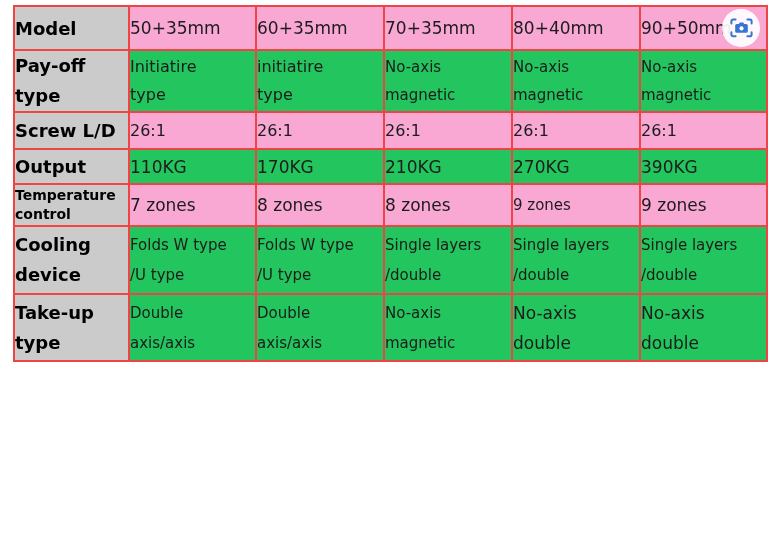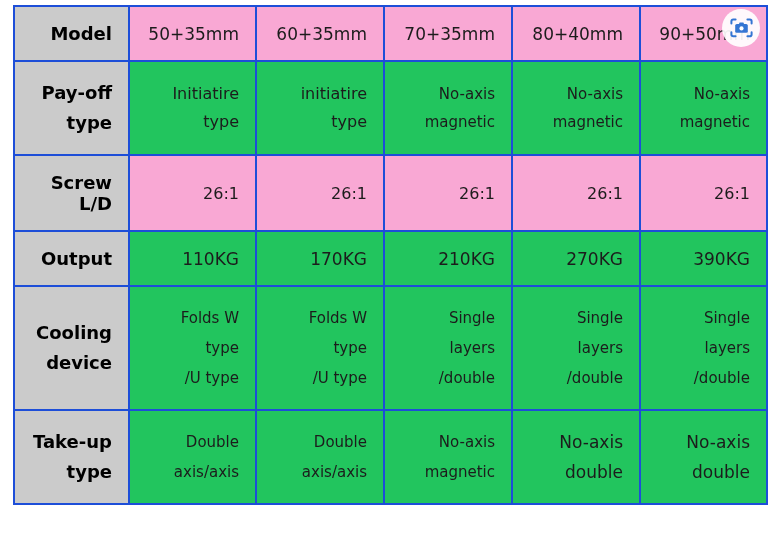--- a/index.html
+++ b/index.html
@@ -8,32 +8,32 @@
     background:#ffffff;
     font-family:"DejaVu Sans","Liberation Sans",sans-serif;
     position:relative;overflow:hidden;
   }
   table.spec{
     position:absolute;left:13px;top:5px;
     width:753px;
     border-collapse:collapse;table-layout:fixed;
   }
   td{
-    border:2px solid #1d4ed8;
-    text-align:right;vertical-align:middle;
-    padding:16px;color:#1c1c1c;font-size:17px;
+    border:2px solid #ef4444;
+    text-align:left;vertical-align:middle;
+    padding:0;color:#1c1c1c;font-size:17px;
   }
   td.hc{
     background:#cbcbcb;color:#000;
     font-weight:bold;font-size:18px;
   }
   tr.g td.dc{background:#f9a8d4}
   tr.w td.dc{background:#22c55e}
   
-  .r0{height:44px}.r1{height:62px}.r2{height:29px}.r3{height:35px}.r4{height:43px}
+  .r0{height:44px}.r1{height:62px}.r2{height:37px}.r3{height:35px}.r4{height:43px}
   .r5{height:54px}.r6{height:42px}.r7{height:68px}.r8{height:47px}.r9{height:67px}
   
   td.lg{font-size:17px}
   td.md{font-size:16px}
   td.sm{font-size:15px}
   td.hc16{font-size:16px}
   td.hc14{font-size:14px}
   td.hc17{font-size:17px}
   .line{display:block}
   .sp19 .line{line-height:19px}
@@ -148,20 +148,41 @@
     <td class="dc lg">
           <span class="line">270KG</span>
         </td>
     <td class="dc lg">
           <span class="line">390KG</span>
         </td>
   </tr>
 
 
 
+  <tr class="r6 g">
+    <td class="hc hc14 sp19">
+          <span class="line">Temperature</span>
+          <span class="line">control</span>
+        </td>
+    <td class="dc lg">
+          <span class="line">7 zones</span>
+        </td>
+    <td class="dc lg">
+          <span class="line">8 zones</span>
+        </td>
+    <td class="dc lg">
+          <span class="line">8 zones</span>
+        </td>
+    <td class="dc sm">
+          <span class="line">9 zones</span>
+        </td>
+    <td class="dc lg">
+          <span class="line">9 zones</span>
+        </td>
+  </tr>
 
   <tr class="r7 w">
     <td class="hc sp30">
           <span class="line">Cooling</span>
           <span class="line">device</span>
         </td>
     <td class="dc sm sp30">
           <span class="line">Folds W type</span>
           <span class="line">/U type</span>
         </td>

